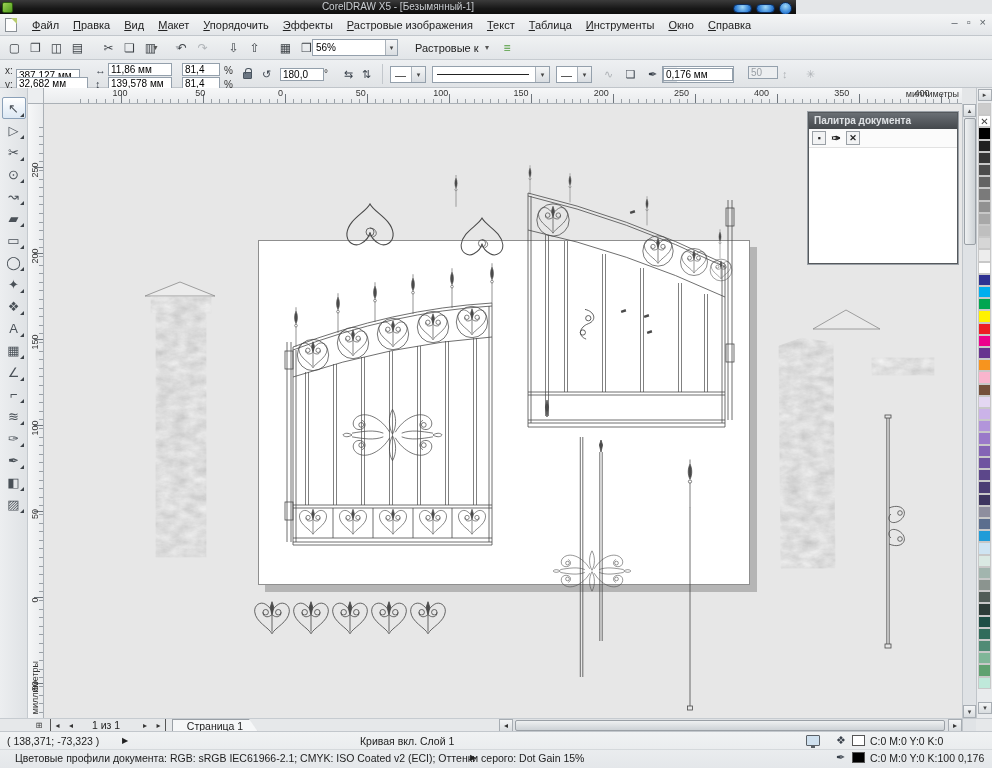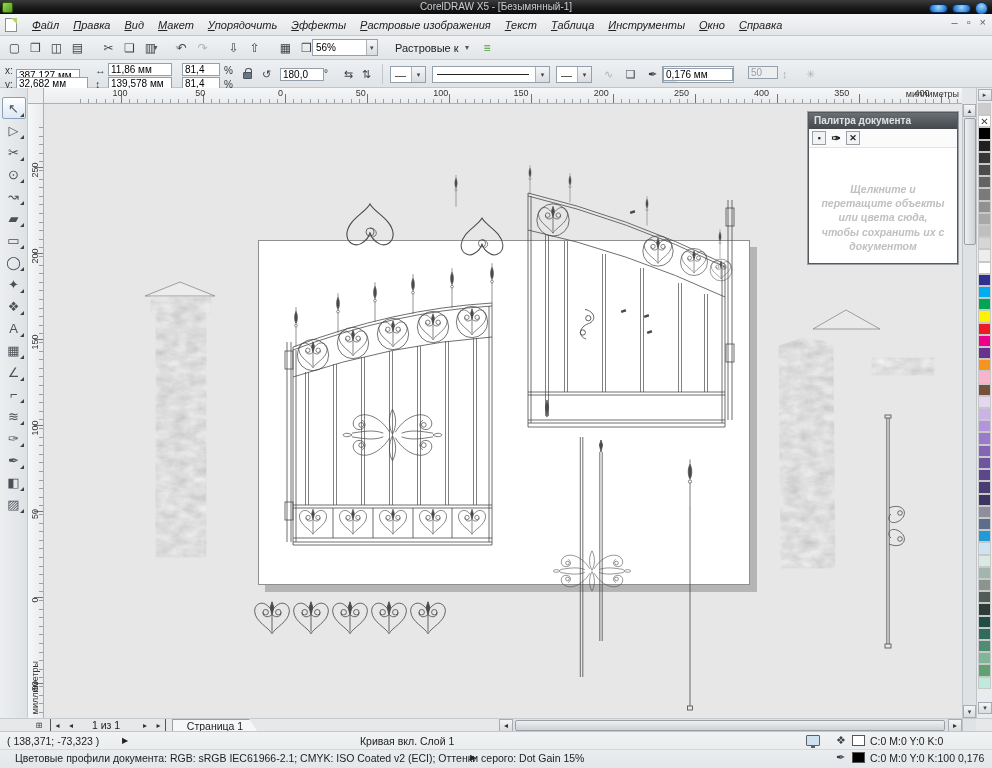--- a/index.html
+++ b/index.html
@@ -1,41 +1,41 @@
 <!DOCTYPE html>
 <html><head>
 <meta charset="utf-8">
 <style>
   * { margin:0; padding:0; box-sizing:border-box; }
   html,body { background:#555; }
   .app { position:relative; width:992px; height:768px; overflow:hidden;
          background:#e4e6e8; font:11px "Liberation Sans",sans-serif; color:#222; }
 
   
-  .titlebar { position:absolute; left:0; top:0; width:992px; height:14px;
+  .titlebar { position:absolute; left:0; top:0; width:796px; height:14px;
     background:linear-gradient(#3b3b3b,#181818 60%,#0d0d0d);
     display:flex; align-items:center; }
   .appicon { width:11px; height:11px; margin-left:2px; border-radius:2px;
     background:linear-gradient(135deg,#9ed455,#4e9a1c); border:1px solid #2d5c0f; }
   .titletext { position:absolute; left:0; right:0; text-align:center;
     color:#c9cdd1; font-size:10px; line-height:14px; }
   .winbtns { position:absolute; right:4px; top:2px; display:flex; gap:4px; align-items:center; }
   .winbtn { width:19px; height:9px; border-radius:5px;
     background:radial-gradient(circle at 50% 30%,#9fd8f8,#2f7fd6 70%,#1a4f96); border:1px solid #0c2f63; }
   .winbtn.close { width:13px; height:13px; border-radius:50%; }
 
   
   .menubar { position:absolute; left:0; top:14px; width:992px; height:22px;
     background:linear-gradient(#f4f5f6,#e3e6e9); border-bottom:1px solid #c2c7cc;
     display:flex; align-items:center; padding-left:3px; }
   .docicon { width:12px; height:14px; background:#fdfdfd; border:1px solid #8a9096;
     margin:0 8px 0 2px; position:relative; }
   .docicon::after { content:""; position:absolute; right:-1px; top:-1px; border:3px solid;
     border-color:#b9ce6d #b9ce6d transparent transparent; }
-  .menu-item { display:inline-block; padding:3px 7px; cursor:default;font-style:italic; }
+  .menu-item { display:inline-block; padding:3px 7px; cursor:default; }
   .menu-item::first-letter { text-decoration:underline; }
   .docctrls { position:absolute; right:6px; top:2px; display:flex; gap:9px;
     color:#5a6066; font-size:11px; }
 
   
   .stdbar { position:absolute; left:0; top:36px; width:992px; height:24px;
     background:linear-gradient(#f0f2f3,#e2e5e8); border-bottom:1px solid #c6cbd0;
     display:flex; align-items:center; padding-left:4px; }
   .tbtn { width:21px; height:20px; display:flex; align-items:center; justify-content:center;
     font-size:12px; color:#3c4146; border:1px solid transparent; border-radius:2px; }
@@ -191,21 +191,21 @@
         <span class="tbtn sep">↶</span>
         <span class="tbtn grayed">↷</span>
         <span class="tbtn sep">⇩</span>
         <span class="tbtn">⇧</span>
         <span class="tbtn sep">▦</span>
         <span class="tbtn">❒</span>
       </div>
     <span class="drop" style="margin-left:-166px">▾</span>
     <span class="drop" style="margin-left:13px;color:#b0b4b8">▾</span>
     <span style="width:130px"></span>
-    <div class="combo" style="width:66px">
+    <div class="combo" style="width:86px">
       <input value="56%" style="">
       <div class="combobtn">▾</div>
     </div>
     <div class="snap">
       <span>Растровые к</span>
       <span class="drop">▾</span>
     </div>
     <span class="tbtn" style="color:#4f9b3a">≡</span>
   </div>
 
@@ -576,21 +576,20 @@
 
       <div class="docker">
         <div class="docker-title">
           <span>Палитра документа</span>
         </div>
         <div class="docker-tools">
           <span class="dtool">▪</span>
           <span class="dtool" style="border-color:transparent;background:none;font-size:11px">✑</span>
           <span class="dtool">✕</span>
         </div>
-        <div class="docker-hint">Щелкните и перетащите объекты или цвета сюда, чтобы сохранить их с документом</div>
       </div>
     </div>
 
     <div class="vscroll">
       <span class="sbtn" style="left:0;top:0">▴</span>
       <div class="vthumb"></div>
       <span class="sbtn" style="left:0;bottom:0">▾</span>
     </div>
 
     <div class="palette">

